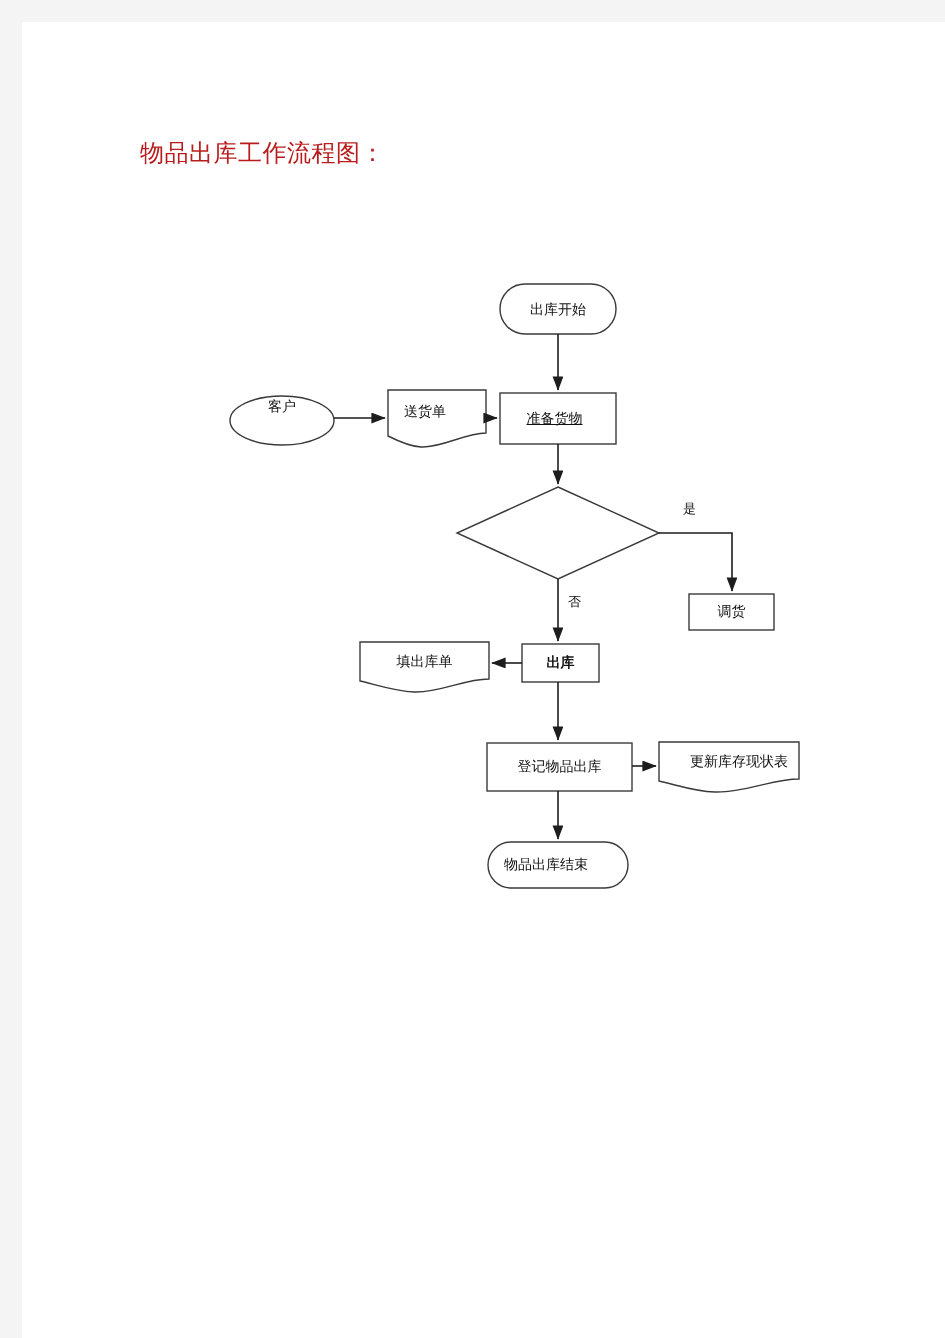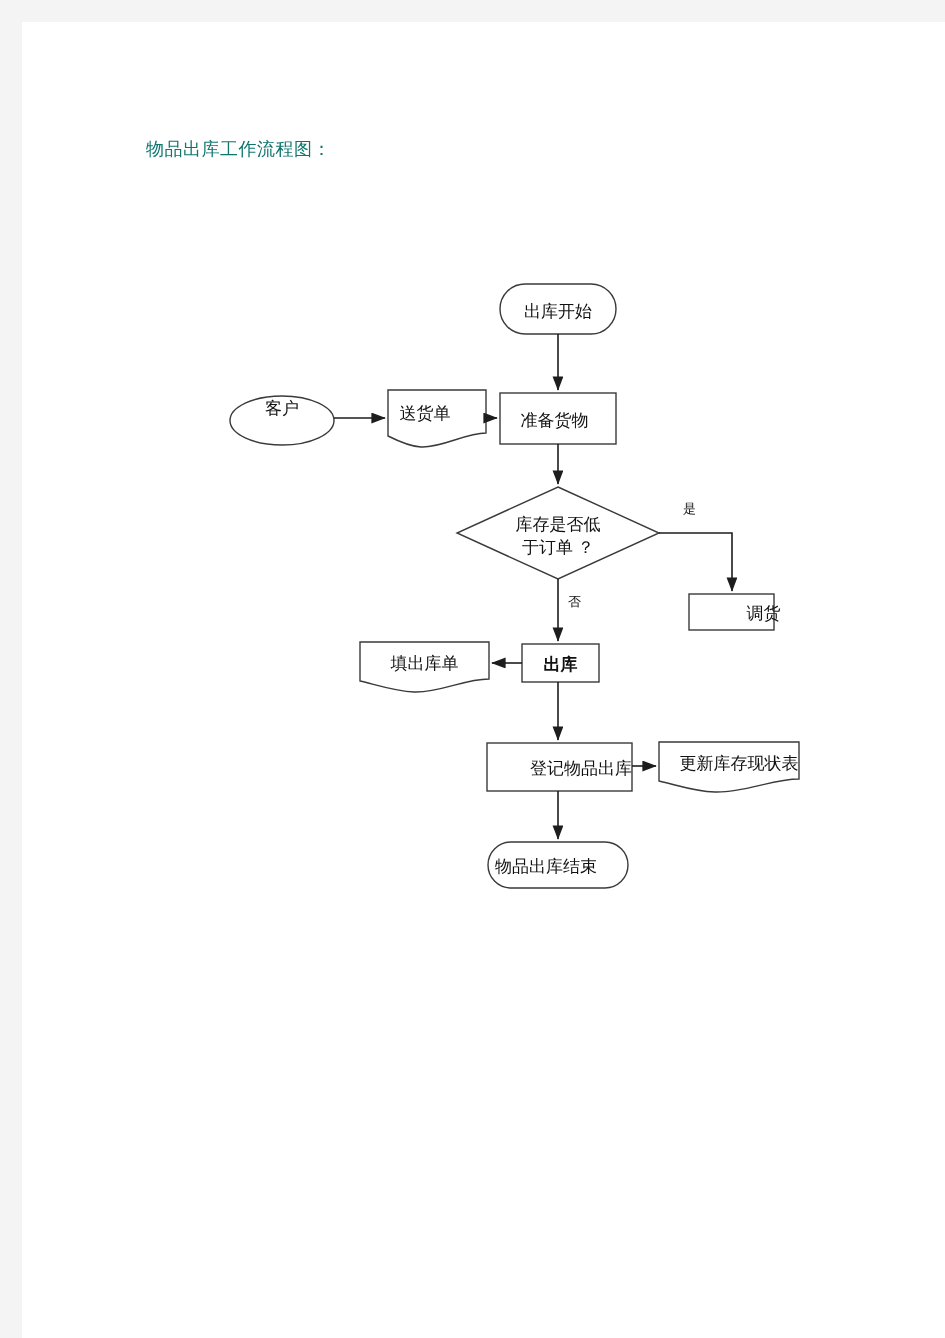--- a/index.html
+++ b/index.html
@@ -16,37 +16,37 @@
   #page {
     position: absolute;
     left: 22px;
     top: 22px;
     width: 923px;
     height: 1316px;
     background: #ffffff;
   }
   #doc-title {
     position: absolute;
-    left: 124px;
+    left: 118px;
     top: 115px;
-    font-size: 18px;
-    color: #0f766e;
+    font-size: 24px;
+    color: #b91c1c;
     letter-spacing: 0.5px;
     white-space: nowrap;
   }
   #flow {
     position: absolute;
     left: 0;
     top: 0;
     width: 923px;
     height: 1316px;
   }
   .node-label {
     position: absolute;
-    font-size: 17px;
+    font-size: 14px;
     color: #111;
     text-align: center;
     line-height: 1.35;
     white-space: pre-line;
     pointer-events: none;
   }
   .edge-label {
     position: absolute;
     font-size: 13px;
     color: #111;
@@ -113,26 +113,24 @@
 
       <line x1="610" y1="744" x2="634" y2="744" marker-end="url(#arrow)"></line>
 
       <line x1="536" y1="769" x2="536" y2="817" marker-end="url(#arrow)"></line>
     </g>
   </svg>
 
   <div class="node-label" style="left:478px; top:279px; width:116px;">出库开始</div>
   <div class="node-label" style="left:208px; top:376px; width:104px;">客户</div>
   <div class="node-label" style="left:354px; top:381px; width:98px;">送货单</div>
-  <div class="node-label" style="left:478px; top:388px; width:109px;">准备货物</div>
-  <div class="node-label" style="left:456px; top:492px; width:160px;">库存是否低
-于订单 ？</div>
-  <div class="node-label" style="left:667px; top:581px; width:85px;padding-left:32px;">调货</div>
+  <div class="node-label" style="left:478px; top:388px; width:109px;text-decoration:underline;">准备货物</div>
+  <div class="node-label" style="left:667px; top:581px; width:85px;">调货</div>
   <div class="node-label" style="left:338px; top:631px; width:129px;">填出库单</div>
   <div class="node-label" style="left:500px; top:632px; width:77px;font-weight:bold;">出库</div>
-  <div class="node-label" style="left:465px; top:736px; width:145px;text-align:right;">登记物品出库</div>
+  <div class="node-label" style="left:465px; top:736px; width:145px;">登记物品出库</div>
   <div class="node-label" style="left:647px; top:731px; width:140px;">更新库存现状表</div>
   <div class="node-label" style="left:466px; top:834px; width:116px;">物品出库结束</div>
 
   <div class="edge-label" style="left:661px; top:478px;">是</div>
   <div class="edge-label" style="left:546px; top:571px;">否</div>
 
 </div>
 
 </body></html>

